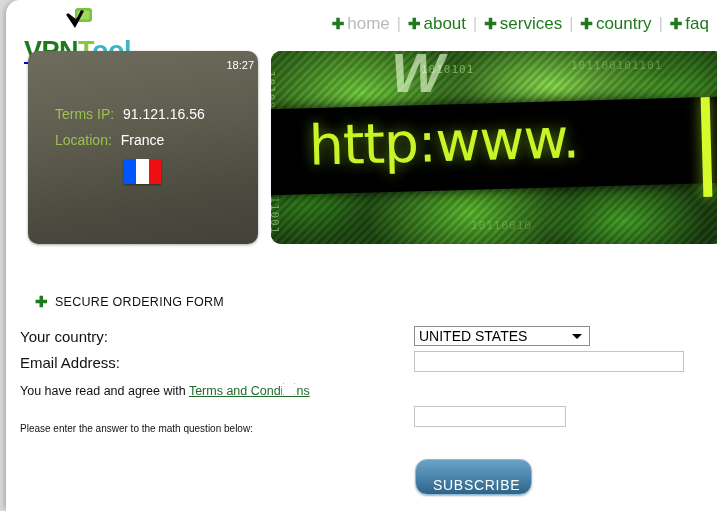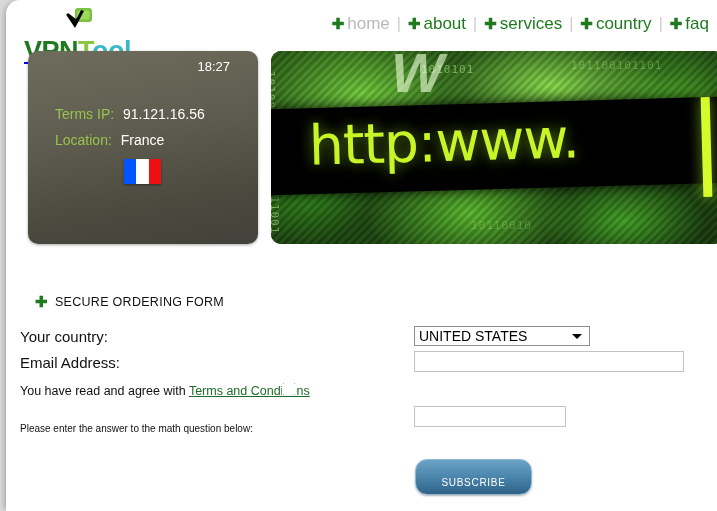--- a/index.html
+++ b/index.html
@@ -97,24 +97,24 @@
     top: 51px;
     width: 230px;
     height: 193px;
     border-radius: 10px;
     background: linear-gradient(170deg, #6e6d5d 0%, #5d5c4e 42%, #4b4a3f 75%, #43423a 100%);
     box-shadow: 0 1px 3px rgba(0,0,0,0.35);
     overflow: hidden;
   }
   .info-time {
     position: absolute;
-    right: 28px;
+    right: 4px;
     top: 8px;
     color: #ffffff;
-    font-size: 13px;
+    font-size: 11px;
   }
   .info-row {
     position: absolute;
     left: 27px;
     font-size: 14px;
     white-space: nowrap;
   }
   .info-row.ip { top: 55px; }
   .info-row.loc { top: 81px; }
   .info-label {
@@ -324,21 +324,21 @@
   .subscribe-btn {
     position: absolute;
     left: 409px;
     top: 459px;
     width: 117px;
     height: 23px;
     border: 1px solid #8fb8d4;
     border-radius: 12px;
     background: linear-gradient(180deg, #6ba3c6 0%, #4b86ad 48%, #2f6387 100%);
     color: #ffffff;
-    font-size: 10px;
+    font-size: 14px;
     font-family: "Liberation Sans", sans-serif;
     letter-spacing: 0.7px;
     cursor: pointer;
     box-shadow: 0 1px 2px rgba(0,0,0,0.3);
     padding: 17px;
   }
 </style>
 </head>
 <body>
 

